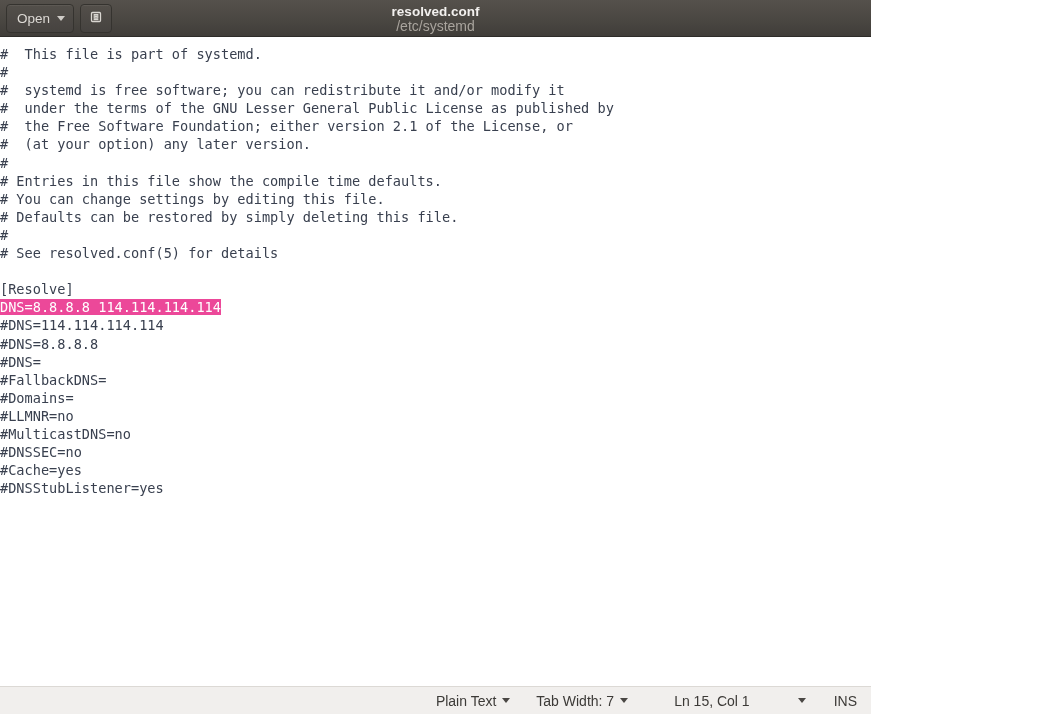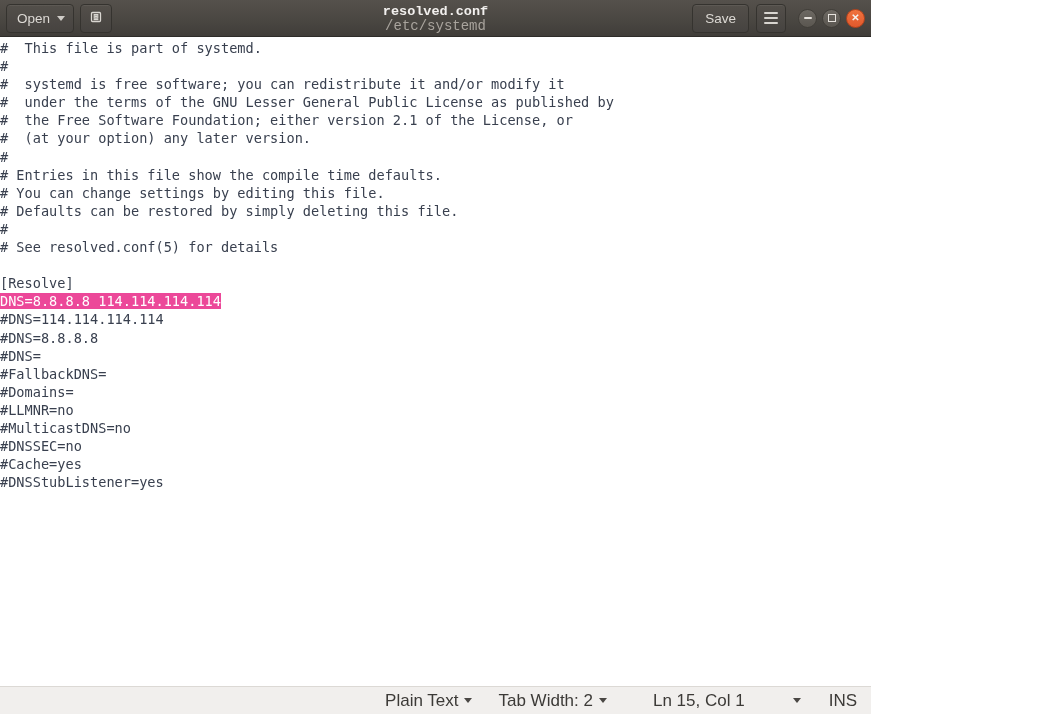--- a/index.html
+++ b/index.html
@@ -98,21 +98,20 @@
   .title-block {
     position: absolute;
     left: 0; right: 0; top: 0;
     height: 37px;
     display: flex;
     flex-direction: column;
     align-items: center;
     justify-content: center;
     pointer-events: none;
     z-index: 1;
-    font-family: Liberation Mono, monospace;
   }
   .title-main {
     color: #f2f0ee;
     font-size: 13.5px;
     font-weight: bold;
     line-height: 15px;
   }
   .title-sub {
     color: #a9a49d;
     font-size: 14px;
@@ -146,21 +145,21 @@
     overflow: hidden;
     position: relative;
     padding: 0;
   }
   .code {
     font-family: "DejaVu Sans Mono", "Liberation Mono", monospace;
     font-size: 13.6px;
     line-height: 18.1px;
     color: #39404f;
     white-space: pre;
-    padding-top: 2px;
+    padding-top: 8px;
     letter-spacing: 0px;
   }
   .line {
     height: 18.1px;
     white-space: pre;
     display: block;
   }
   .line .sel {
     background: #ec4899;
     color: #ffffff;
@@ -169,21 +168,21 @@
   
   .statusbar {
     flex: 0 0 28px;
     height: 28px;
     background: #f1efed;
     border-top: 1px solid #dcd9d5;
     box-sizing: border-box;
     display: flex;
     align-items: center;
     justify-content: flex-end;
-    font-size: 17px;
+    font-size: 14px;
     color: #3c3a37;
     padding-right: 14px;
     gap: 0;
   }
   .sb-item {
     display: flex;
     align-items: center;
     gap: 6px;
     cursor: default;
     white-space: nowrap;
@@ -222,57 +221,34 @@
           </svg>
         </span>
       </div>
     </div>
 
     <div class="title-block">
       <div class="title-main">resolved.conf</div>
       <div class="title-sub">/etc/systemd</div>
     </div>
 
-    <div class="hb-right">
-      <div class="tb-btn save-btn">
-        <span>Save</span>
-      </div>
-      <div class="tb-btn menu-btn">
-        <span class="hamburger">
-          <i></i>
-            <i></i>
-            <i></i>
-        </span>
-      </div>
-      <div class="wctrls">
-        <div class="wbtn min">
-          <span class="dash"></span>
-        </div>
-        <div class="wbtn max">
-          <span class="sq"></span>
-        </div>
-        <div class="wbtn close">
-          <span class="g">✕</span>
-        </div>
-      </div>
-    </div>
   </div>
 
   <div class="editor">
     <div class="code" id="code-lines"><div class="line">#  This file is part of systemd.</div><div class="line">#</div><div class="line">#  systemd is free software; you can redistribute it and/or modify it</div><div class="line">#  under the terms of the GNU Lesser General Public License as published by</div><div class="line">#  the Free Software Foundation; either version 2.1 of the License, or</div><div class="line">#  (at your option) any later version.</div><div class="line">#</div><div class="line"># Entries in this file show the compile time defaults.</div><div class="line"># You can change settings by editing this file.</div><div class="line"># Defaults can be restored by simply deleting this file.</div><div class="line">#</div><div class="line"># See resolved.conf(5) for details</div><div class="line">&nbsp;</div><div class="line">[Resolve]</div><div class="line"><span class="sel">DNS=8.8.8.8 114.114.114.114</span></div><div class="line">#DNS=114.114.114.114</div><div class="line">#DNS=8.8.8.8</div><div class="line">#DNS=</div><div class="line">#FallbackDNS=</div><div class="line">#Domains=</div><div class="line">#LLMNR=no</div><div class="line">#MulticastDNS=no</div><div class="line">#DNSSEC=no</div><div class="line">#Cache=yes</div><div class="line">#DNSStubListener=yes</div></div>
   </div>
 
   <div class="statusbar">
     <div class="sb-item">
       <span>Plain Text</span>
       <span class="sb-caret"></span>
     </div>
     <div class="sp-24"></div>
     <div class="sb-item">
-      <span>Tab Width: 2</span>
+      <span>Tab Width: 7</span>
       <span class="sb-caret"></span>
     </div>
     <div class="sp-44"></div>
     <div class="sb-item">
       <span>Ln 15, Col 1</span>
       <span class="sp-34"></span>
       <span class="sb-caret"></span>
     </div>
     <div class="sp-26"></div>
     <div class="sb-item">

